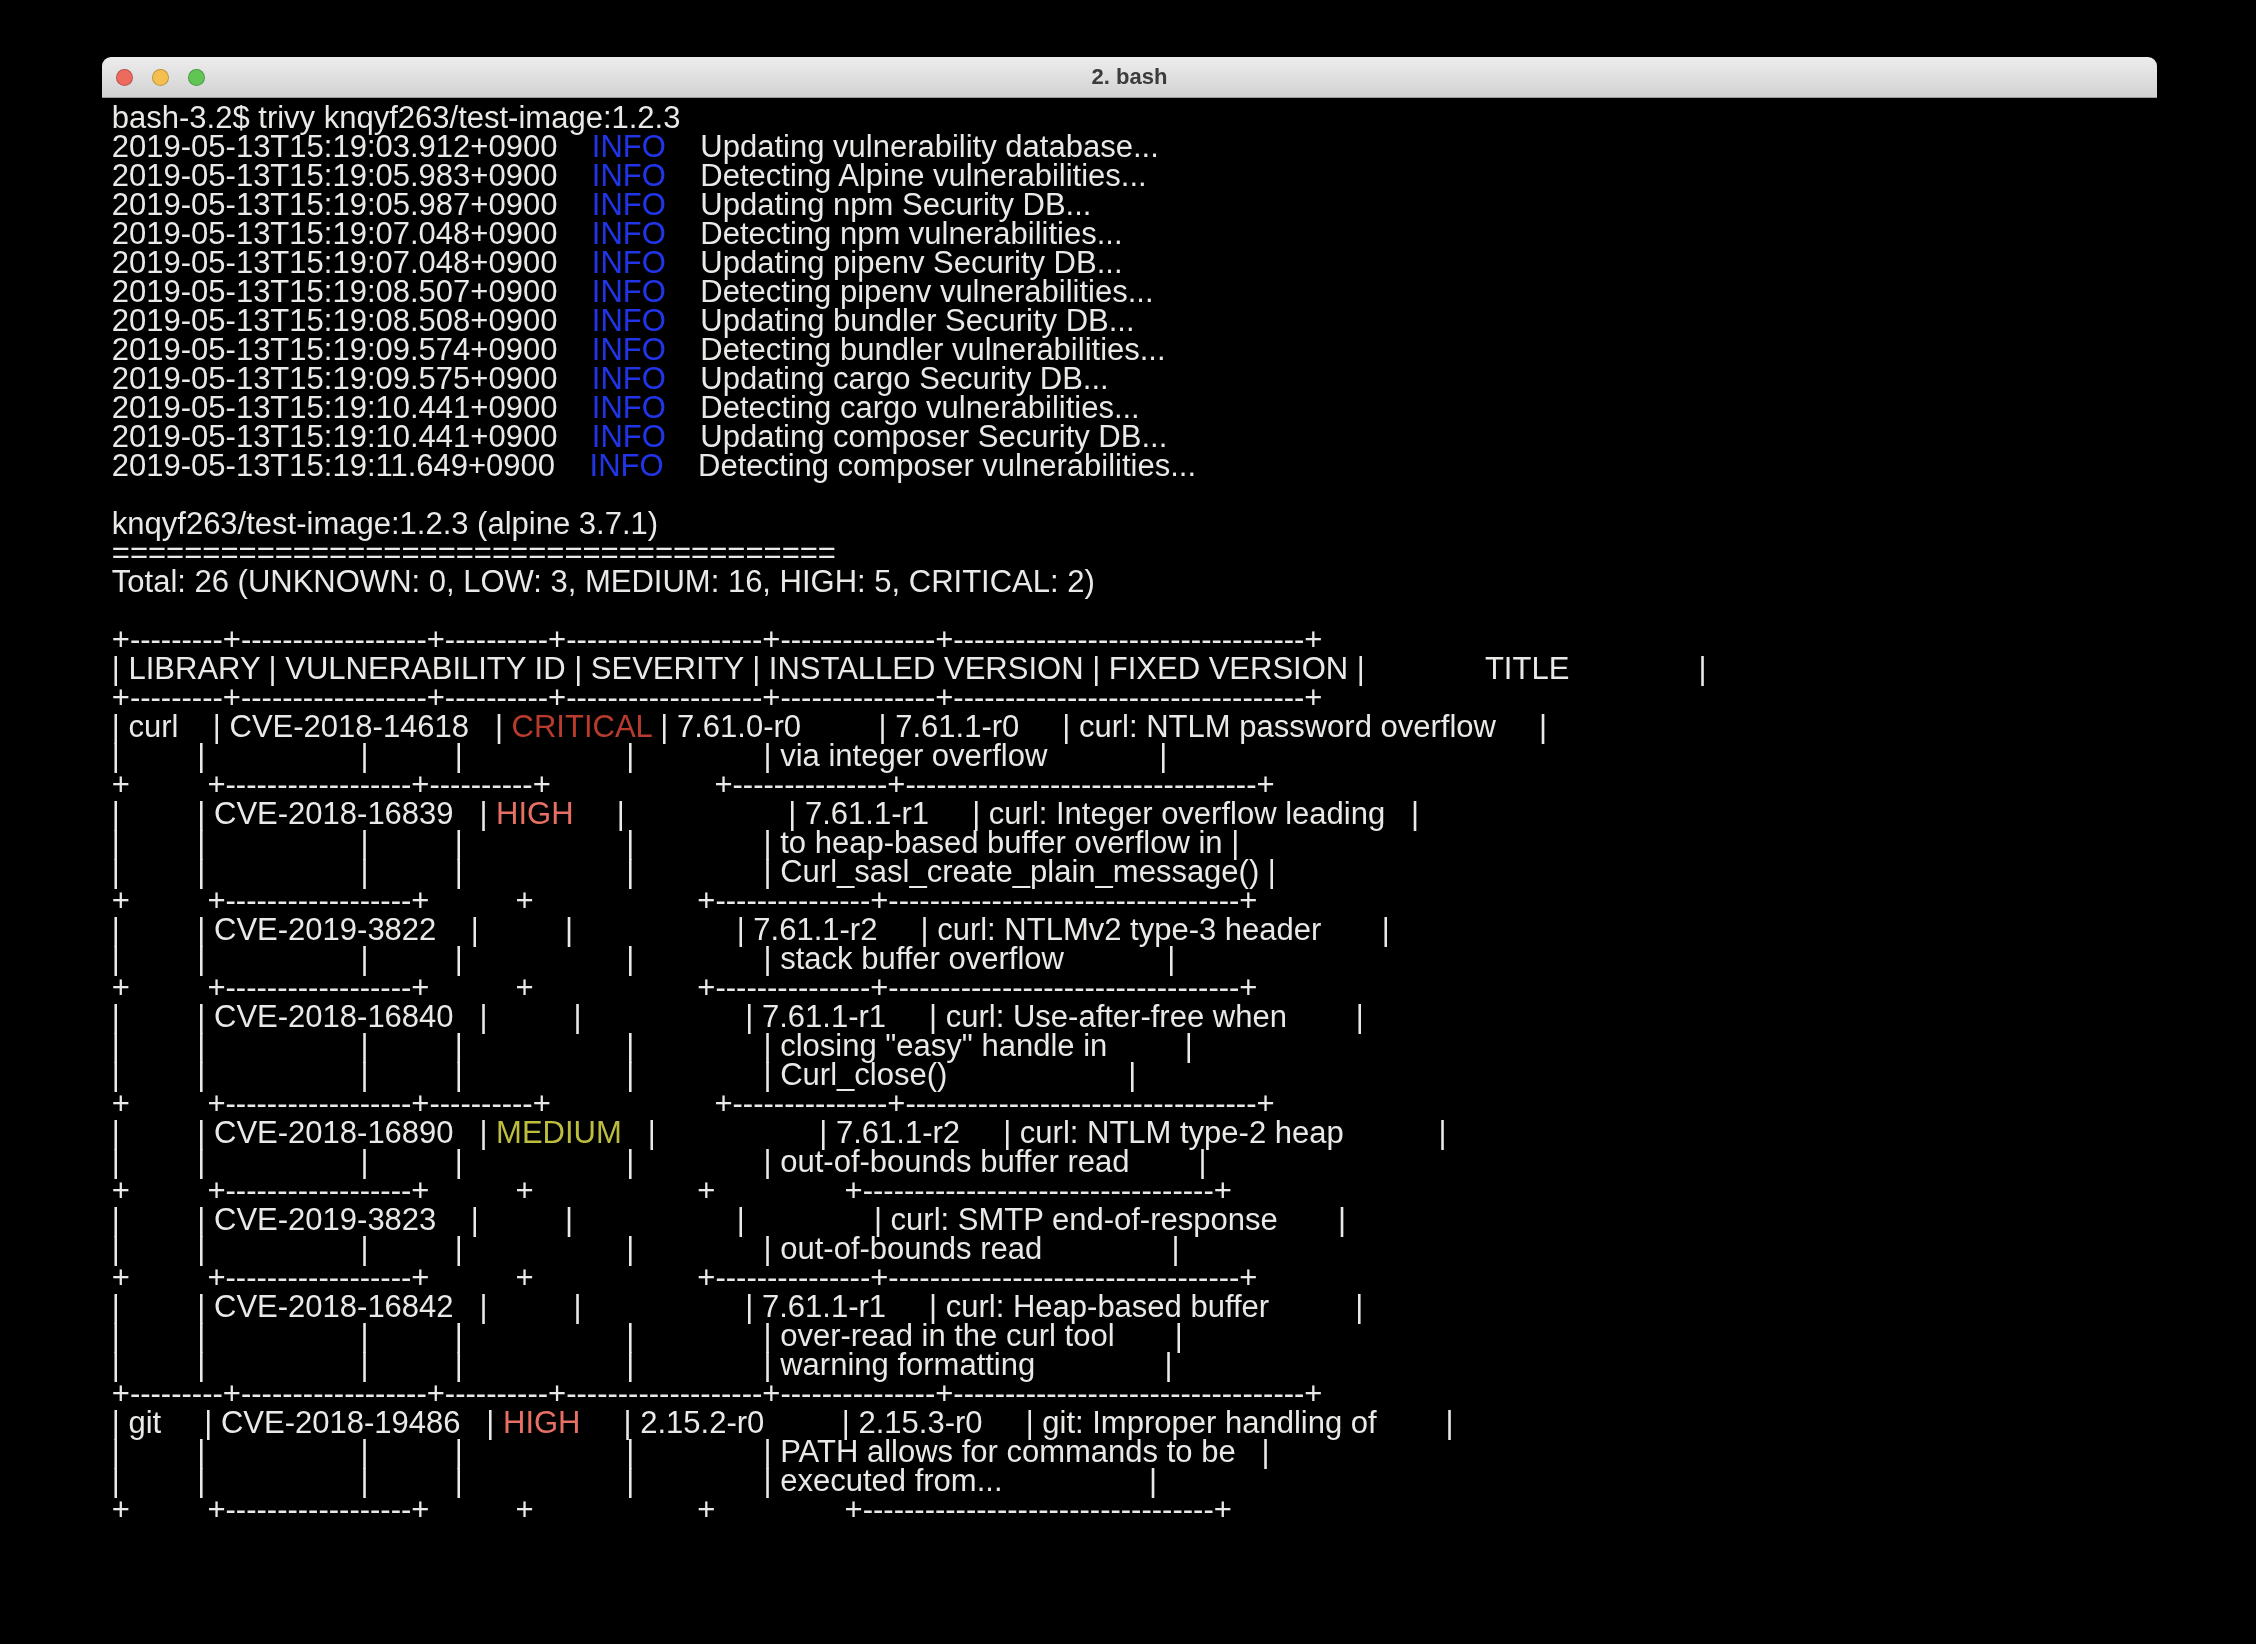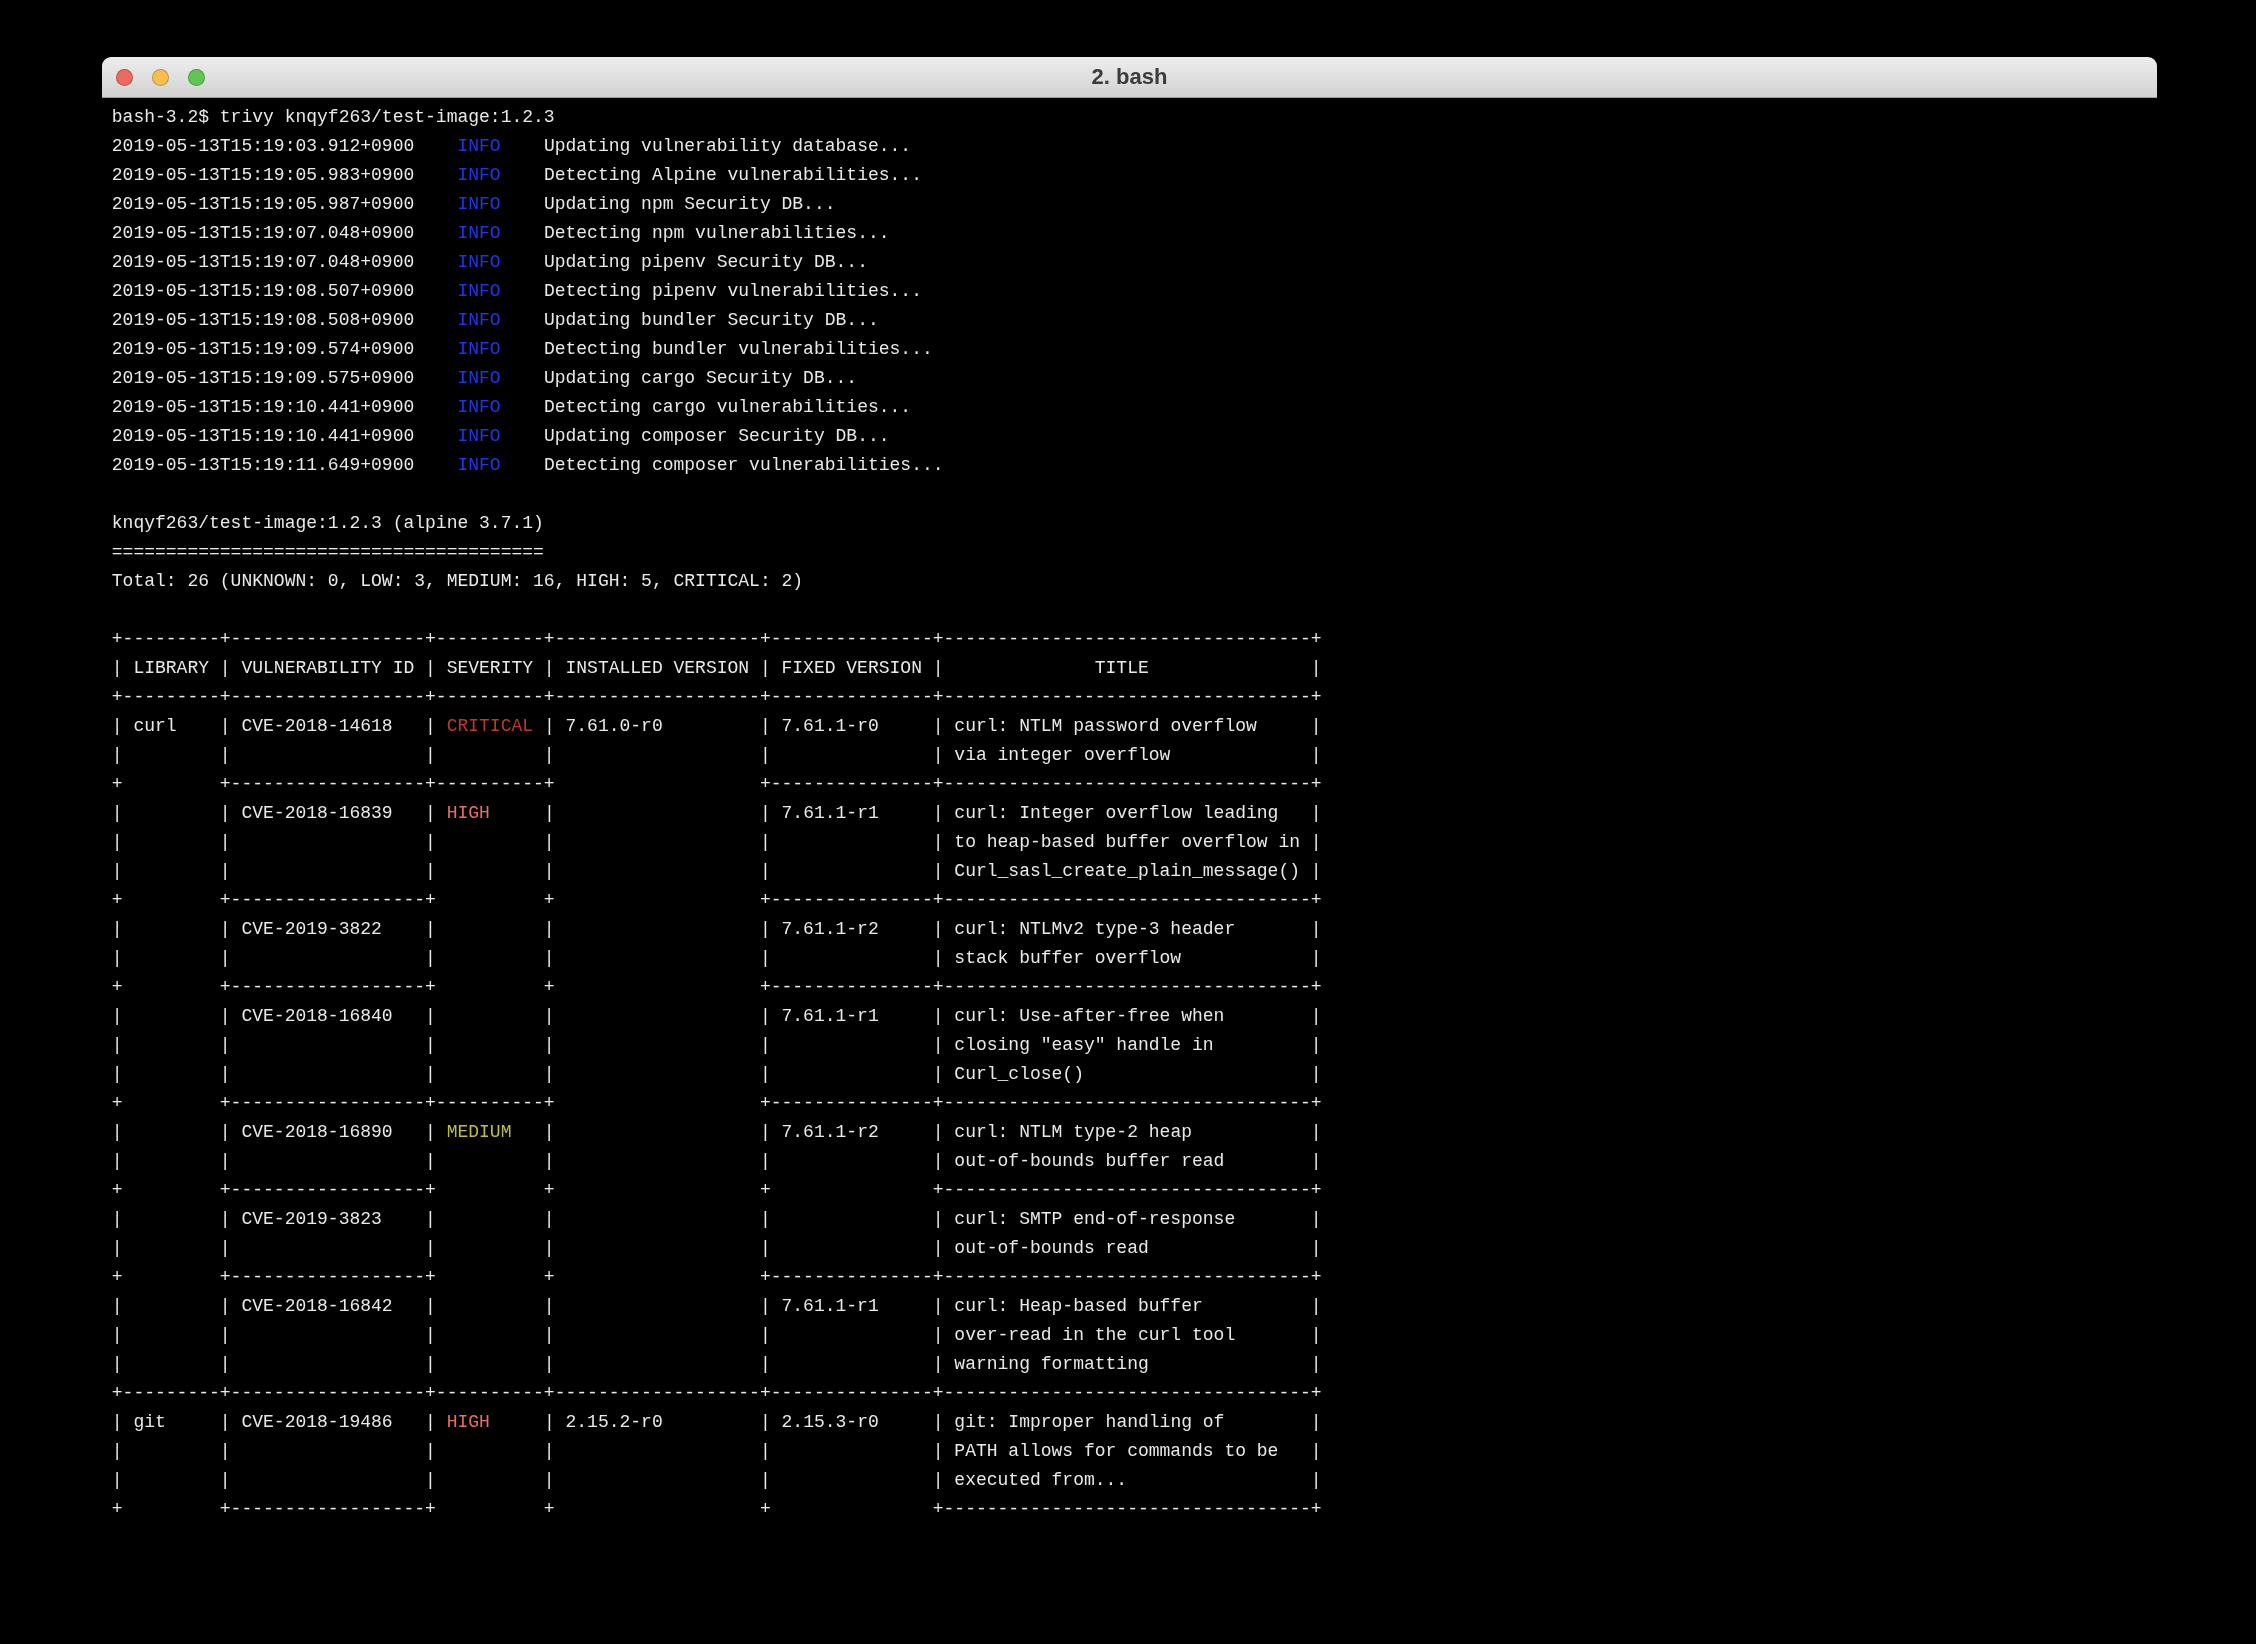--- a/index.html
+++ b/index.html
@@ -49,22 +49,22 @@
   }
   .title {
     font-family: "Liberation Sans", sans-serif;
     font-size: 22px;
     font-weight: 600;
     color: #3c3c3c;
   }
   .screen {
     position: relative;
     padding: 4.5px 0 0 9.8px;
-    font-family: Liberation Mono, monospace;
-    font-size: 18px;
+    font-family: Liberation Sans, sans-serif;
+    font-size: 31px;
     line-height: 29px;
     color: var(--fg, #e9e9e7);
     white-space: pre;
     cursor: text;
   }
   .tl { height: 29px; }
   .c-info     { color: var(--info,     #2135e8); }
   .c-critical { color: var(--critical, #b93b2d); }
   .c-high     { color: var(--high,     #e76f63); }
   .c-medium   { color: var(--medium,   #bdbd3e); }

